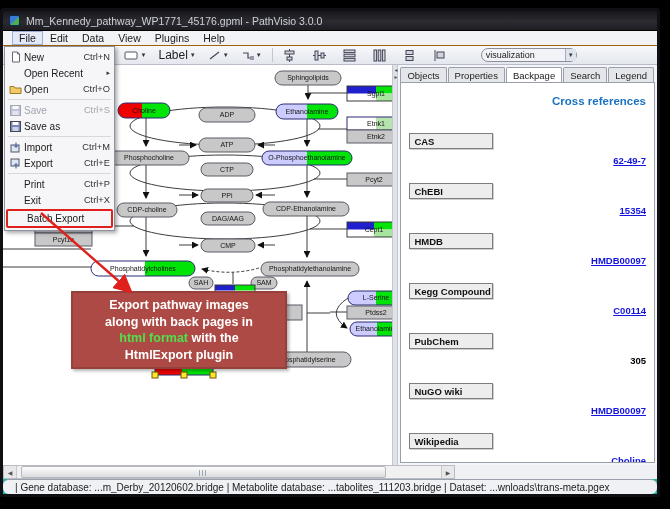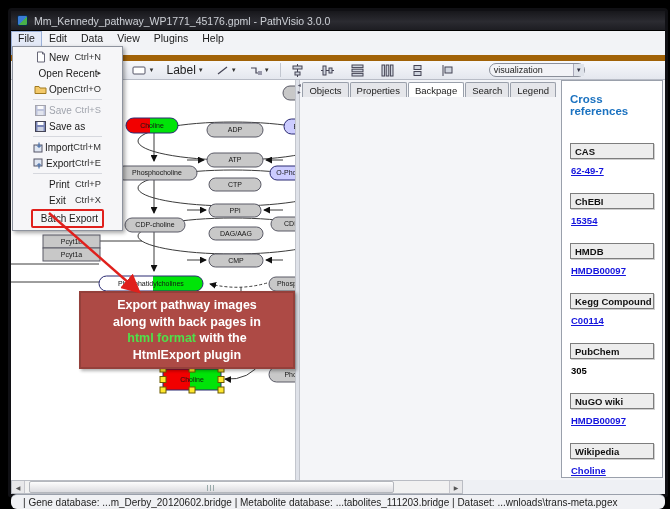--- a/index.html
+++ b/index.html
@@ -1,27 +1,27 @@
 <!DOCTYPE html>
 <html><head>
 <meta charset="utf-8">
 <style>
   * { box-sizing: border-box; margin: 0; padding: 0; }
   html,body { width:670px; height:509px; background:#000; font-family:"Liberation Sans",sans-serif; overflow:hidden; }
-  .window { position:absolute; left:8px; top:8px; width:660px; height:489px;
+  .window { position:absolute; left:0; top:8px; width:660px; height:489px;
     border:3px solid #101014; background:#14b8a6; border-radius:4px 4px 2px 2px; }
   
   .titlebar { height:20px; background:linear-gradient(#17171b,#2b2b31 55%,#1d1d22); display:flex; align-items:center;
     padding:0 6px; border-bottom:1px solid #000; }
   .app-icon { width:11px; height:11px; margin-right:6px; border-radius:2px;
     background:linear-gradient(135deg,#3a7bd5 50%,#49b04a 50%); border:1px solid #0b2a4a; }
   .title-text { color:#cdd0d6; font-size:10.5px; white-space:nowrap; }
   
-  .menubar { height:30px; background:#f2f3f6; display:flex; align-items:stretch; font-size:10.5px;
-    border-bottom:6px solid #a16207; color:#1a1a1a; }
+  .menubar { height:15px; background:#f2f3f6; display:flex; align-items:stretch; font-size:10.5px;
+    border-bottom:1px solid #a16207; color:#1a1a1a;padding-left:9px; }
   .menubar .mitem { padding:1px 7px 0 7px; cursor:default; }
   .menubar .mitem.open { background:#e3e9f7; border:1px solid #9ab0d8; padding:0 6px; }
   
   .toolbar { height:19px; background:linear-gradient(#f7f8fb,#e4e7ee); border-bottom:1px solid #b8bcc6;
     display:flex; align-items:center; font-size:9px; color:#222; padding-left:6px; }
   .tlabel { margin-right:3px; }
   .combo { background:#fff; border:1px solid #8a8f9a; height:14px; display:flex; align-items:center;
     font-size:9px; padding-left:4px; position:relative; }
   .combo .caret { margin-left:auto; width:11px; height:100%; background:#dfe3ea; border-left:1px solid #aab;
     display:flex; align-items:center; justify-content:center; font-size:6px; color:#334; }
@@ -31,21 +31,21 @@
   .tbtn .dd { font-size:6px; color:#333; margin-left:2px; }
   .tbtn svg { display:block; }
   .tsep { width:1px; height:14px; background:#c2c6cf; margin:0 6px 0 2px; }
   .ticon { margin-right:9px; }
   
   .main { display:flex; height:400px; }
   .canvas { position:relative; width:445px; background:#fff; overflow:hidden; border-right:1px solid #c3c6cd; }
   .canvas > svg.pw { position:absolute; left:0; top:0; }
   .splitter { width:6px; background:#dfe2e9; border-right:1px solid #c3c6cd; position:relative; }
   .splitter .knob { position:absolute; top:2px; left:0; width:6px; height:14px; color:#556; font-size:6px; line-height:7px; text-align:center; }
-  .panel { flex:1; background:#f4f5f8; display:flex; flex-direction:row; }
+  .panel { flex:1; background:#f4f5f8; display:flex; flex-direction:column;text-align:right; }
   .tabs { display:flex; font-size:9.5px; padding:2px 2px 0 2px; height:17px; }
   .tab { padding:2px 6px 1px 6px; background:#e5e6ea; border:1px solid #9aa0ab; border-bottom:none;
     border-radius:2px 2px 0 0; margin-right:1px; color:#222; white-space:nowrap; }
   .tab.active { background:#fff; font-weight:normal; position:relative; top:0px; }
   .panel-body { flex:1; background:#fff; border:1px solid #9aa0ab; margin:0 2px 2px 2px; padding:12px 8px 4px 8px;
     overflow:hidden; font-size:10px; }
   .bp-heading { color:#1b72c0; font-weight:bold; font-size:11.5px; margin-bottom:26px; }
   .bp-section { margin-bottom:5px; }
   .bp-box { width:84px; height:16px; background:#ededed; border:1px solid #7d7d7d; font-weight:bold; font-size:9.5px;
     display:flex; align-items:center; padding-left:4px; color:#111; box-shadow:1px 1px 0 #cfcfcf; }
@@ -59,21 +59,21 @@
   .hs-btn.right { border-left:1px solid #c6c6cc; border-right:none; }
   .hs-track { flex:1; height:12px; position:relative; }
   .hs-thumb { position:absolute; left:4px; top:0; width:86%; height:12px; background:linear-gradient(#fdfdfd,#dcdce0);
     border:1px solid #b4b7bd; border-radius:2px; }
   .hs-grip { position:absolute; left:50%; top:3px; width:9px; height:6px; margin-left:-4px;
     background:repeating-linear-gradient(90deg,#9aa 0 1px,transparent 1px 3px); }
   .statusbar { height:15px; background:#f0f1f4; border-top:1px solid #9aa0ab; font-size:10px; color:#222;
     display:flex; align-items:center; padding-left:12px; white-space:nowrap; overflow:hidden;border-radius:6px; }
   
   .file-menu { position:absolute; left:1px; top:35px; width:111px; background:#f6f6f8; border:1px solid #8e939e;
-    box-shadow:2px 2px 4px rgba(0,0,0,.35); padding:2px 17px; z-index:20; font-size:10px; color:#1a1a1a; }
+    box-shadow:2px 2px 4px rgba(0,0,0,.35); padding:2px 0; z-index:20; font-size:10px; color:#1a1a1a; }
   .fm-row { display:flex; align-items:center; height:16px; padding:0 4px 0 2px; }
   .fm-ic { width:17px; height:12px; display:flex; align-items:center; justify-content:center; }
   .fm-label { flex:1; white-space:nowrap; }
   .fm-short { color:#333; font-size:9.3px; }
   .fm-sub { font-size:7px; color:#333; }
   .fm-sep { height:1px; background:#d6d8de; margin:2px 3px; }
   .fm-row.disabled { color:#a0a4ad; }
   .fm-row.disabled .fm-short { color:#a0a4ad; }
   .fm-highlight { border:2px solid #e0201c; border-radius:2px; margin:1px 1px 0 1px; }
   .fm-highlight .fm-row { height:15px; }

